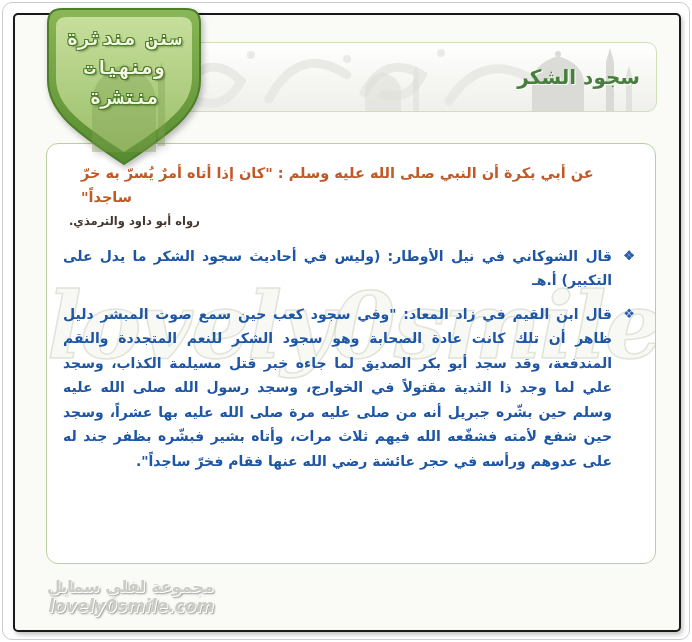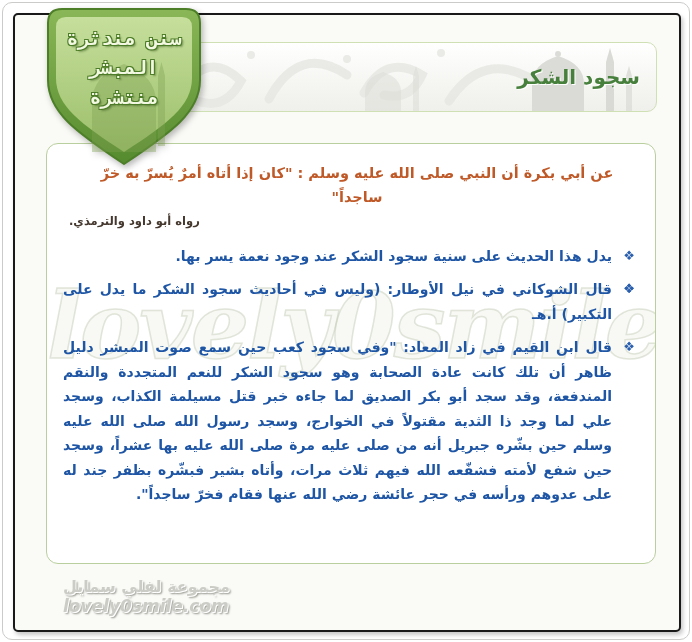--- a/index.html
+++ b/index.html
@@ -46,37 +46,37 @@
   }
   .watermark-big{
     position:absolute;left:0;right:0;top:128px;text-align:center;direction:ltr;
     font-family:"DejaVu Serif", serif;font-style:italic;font-weight:bold;
     font-size:92px;letter-spacing:-2px;white-space:nowrap;
     color:rgba(214,219,201,.18);-webkit-text-stroke:1.5px rgba(198,205,183,.5);
     pointer-events:none;
   }
   .hadith{
     color:#bf5a28;font-weight:bold;font-size:14.5px;line-height:1.65;
-    text-align:center;margin:6px 2px 0 14px;position:relative;
+    text-align:left;margin:6px 2px 0 20px;position:relative;
   }
   .source{
     color:#45382e;font-weight:bold;font-size:11.5px;text-align:left;
     margin:4px 4px 14px 8px;position:relative;
   }
   .bullets{list-style:none;margin:16px 0 0 0;padding:0 4px 0 2px;position:relative;}
   .bullets li{
     position:relative;padding-right:25px;margin-bottom:9px;
     color:#1e56a5;font-weight:bold;font-size:14px;line-height:1.75;
     text-align:justify;
   }
   .bullets li .marker{
     position:absolute;right:2px;top:1px;font-size:13px;color:#2a5fae;
   }
   
-  .brand{position:absolute;left:48px;bottom:14px;direction:rtl;text-align:left;}
+  .brand{position:absolute;left:32px;bottom:14px;direction:rtl;text-align:right;}
   .brand-ar{
     font-size:16px;font-weight:bold;color:#ccccc6;
     text-shadow:1px 1px 0 #ffffff,2px 2px 2px #97978f;
   }
   .brand-en{
     font-size:17px;font-weight:bold;font-style:italic;color:#ccccc6;direction:ltr;
     text-shadow:1px 1px 0 #ffffff,2px 2px 2px #97978f;
   }
 </style>
 </head>
@@ -129,35 +129,34 @@
         </linearGradient>
       </defs>
       <path d="M22 3 H146 Q160 3 160 17 V74 C160 106 132 126 84 158 C36 126 8 106 8 74 V17 Q8 3 22 3 Z" fill="url(#gOuter)" stroke="#4d7f28" stroke-width="2"></path>
       <path d="M26 11 H142 Q152 11 152 21 V72 C152 100 127 118 84 146 C41 118 16 100 16 72 V21 Q16 11 26 11 Z" fill="url(#gInner)"></path>
       <path d="M52 146 V96 q0 -26 32 -38 q32 12 32 38 v50 Z" fill="#7da052" opacity="0.38"></path>
       <rect x="118" y="70" width="7" height="70" fill="#7da052" opacity="0.38"></rect>
       <polygon points="118,70 125,70 121.5,56" fill="#7da052" opacity="0.38"></polygon>
     </svg>
     <div class="badge-text">
       <div>سنن مندثرة</div>
-      <div>المبشر</div>
+      <div>ومنهيات</div>
       <div>منتشرة</div>
     </div>
   </div>
 
   <div class="content">
     <div class="watermark-big">lovely0smile.com</div>
 
     <div class="hadith">عن أبي بكرة أن النبي صلى الله عليه وسلم : "كان إذا أتاه أمرٌ يُسرّ به خرّ ساجداً"</div>
     <div class="source">رواه أبو داود والترمذي.</div>
 
     <ul class="bullets">
       <li>
         <span class="marker">❖</span>
-        <span>يدل هذا الحديث على سنية سجود الشكر عند وجود نعمة يسر بها.</span>
       </li>
       <li>
         <span class="marker">❖</span>
       </li>
       <li>
         <span class="marker">❖</span>
         <span>قال الشوكاني في نيل الأوطار: (وليس في أحاديث سجود الشكر ما يدل على التكبير) أ.هـ</span>
       </li>
       <li>
         <span class="marker">❖</span>

